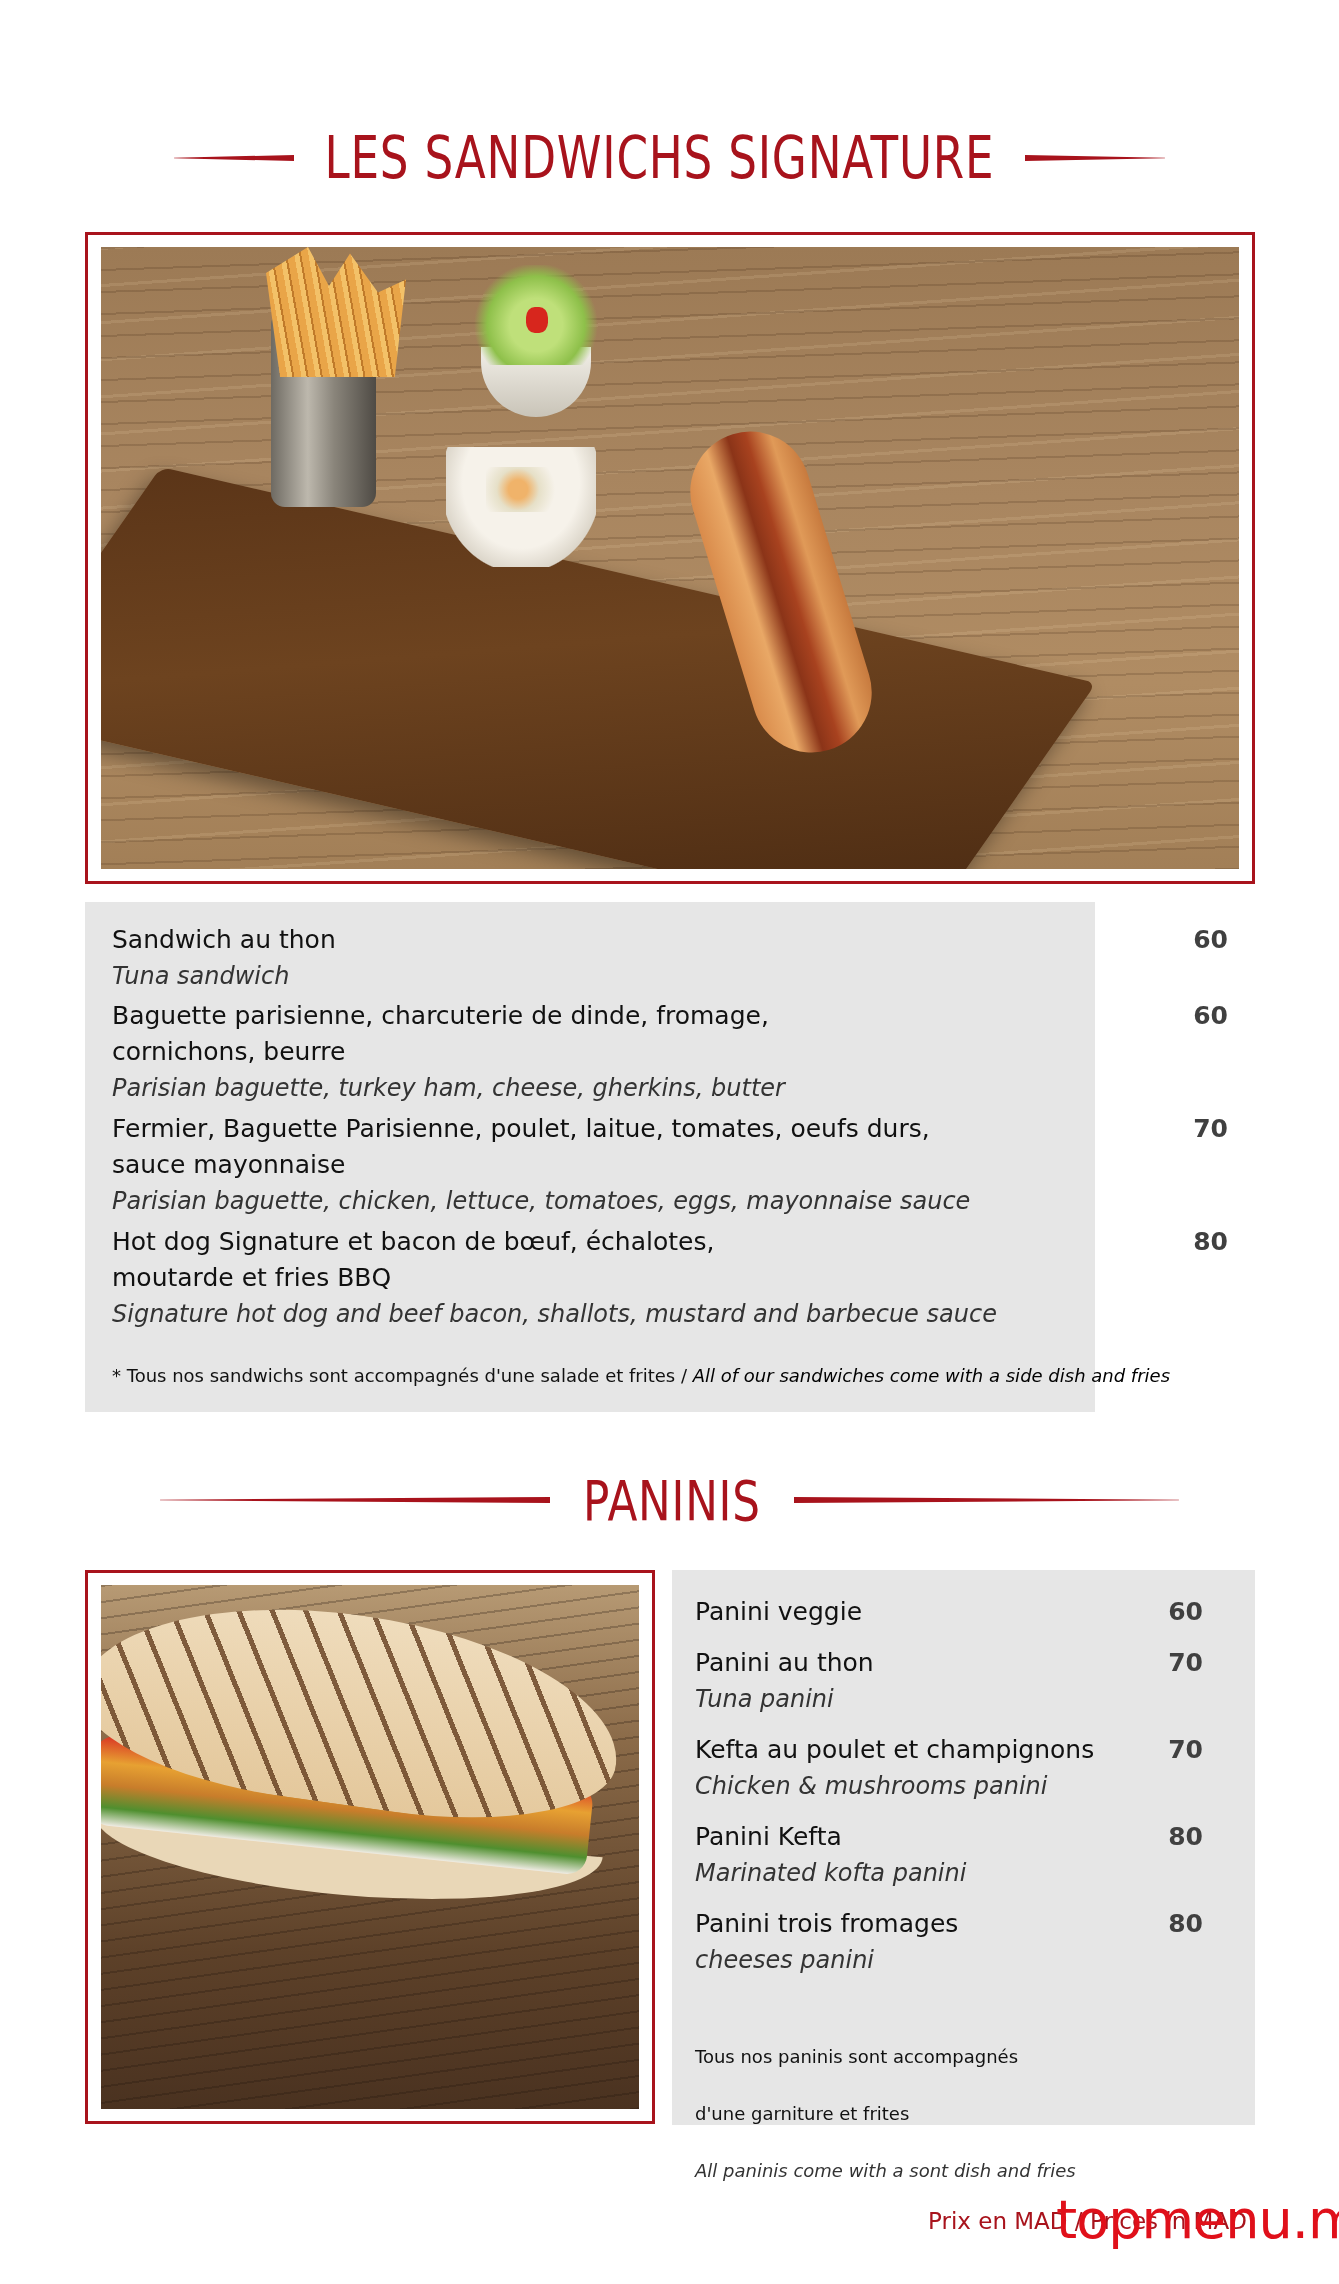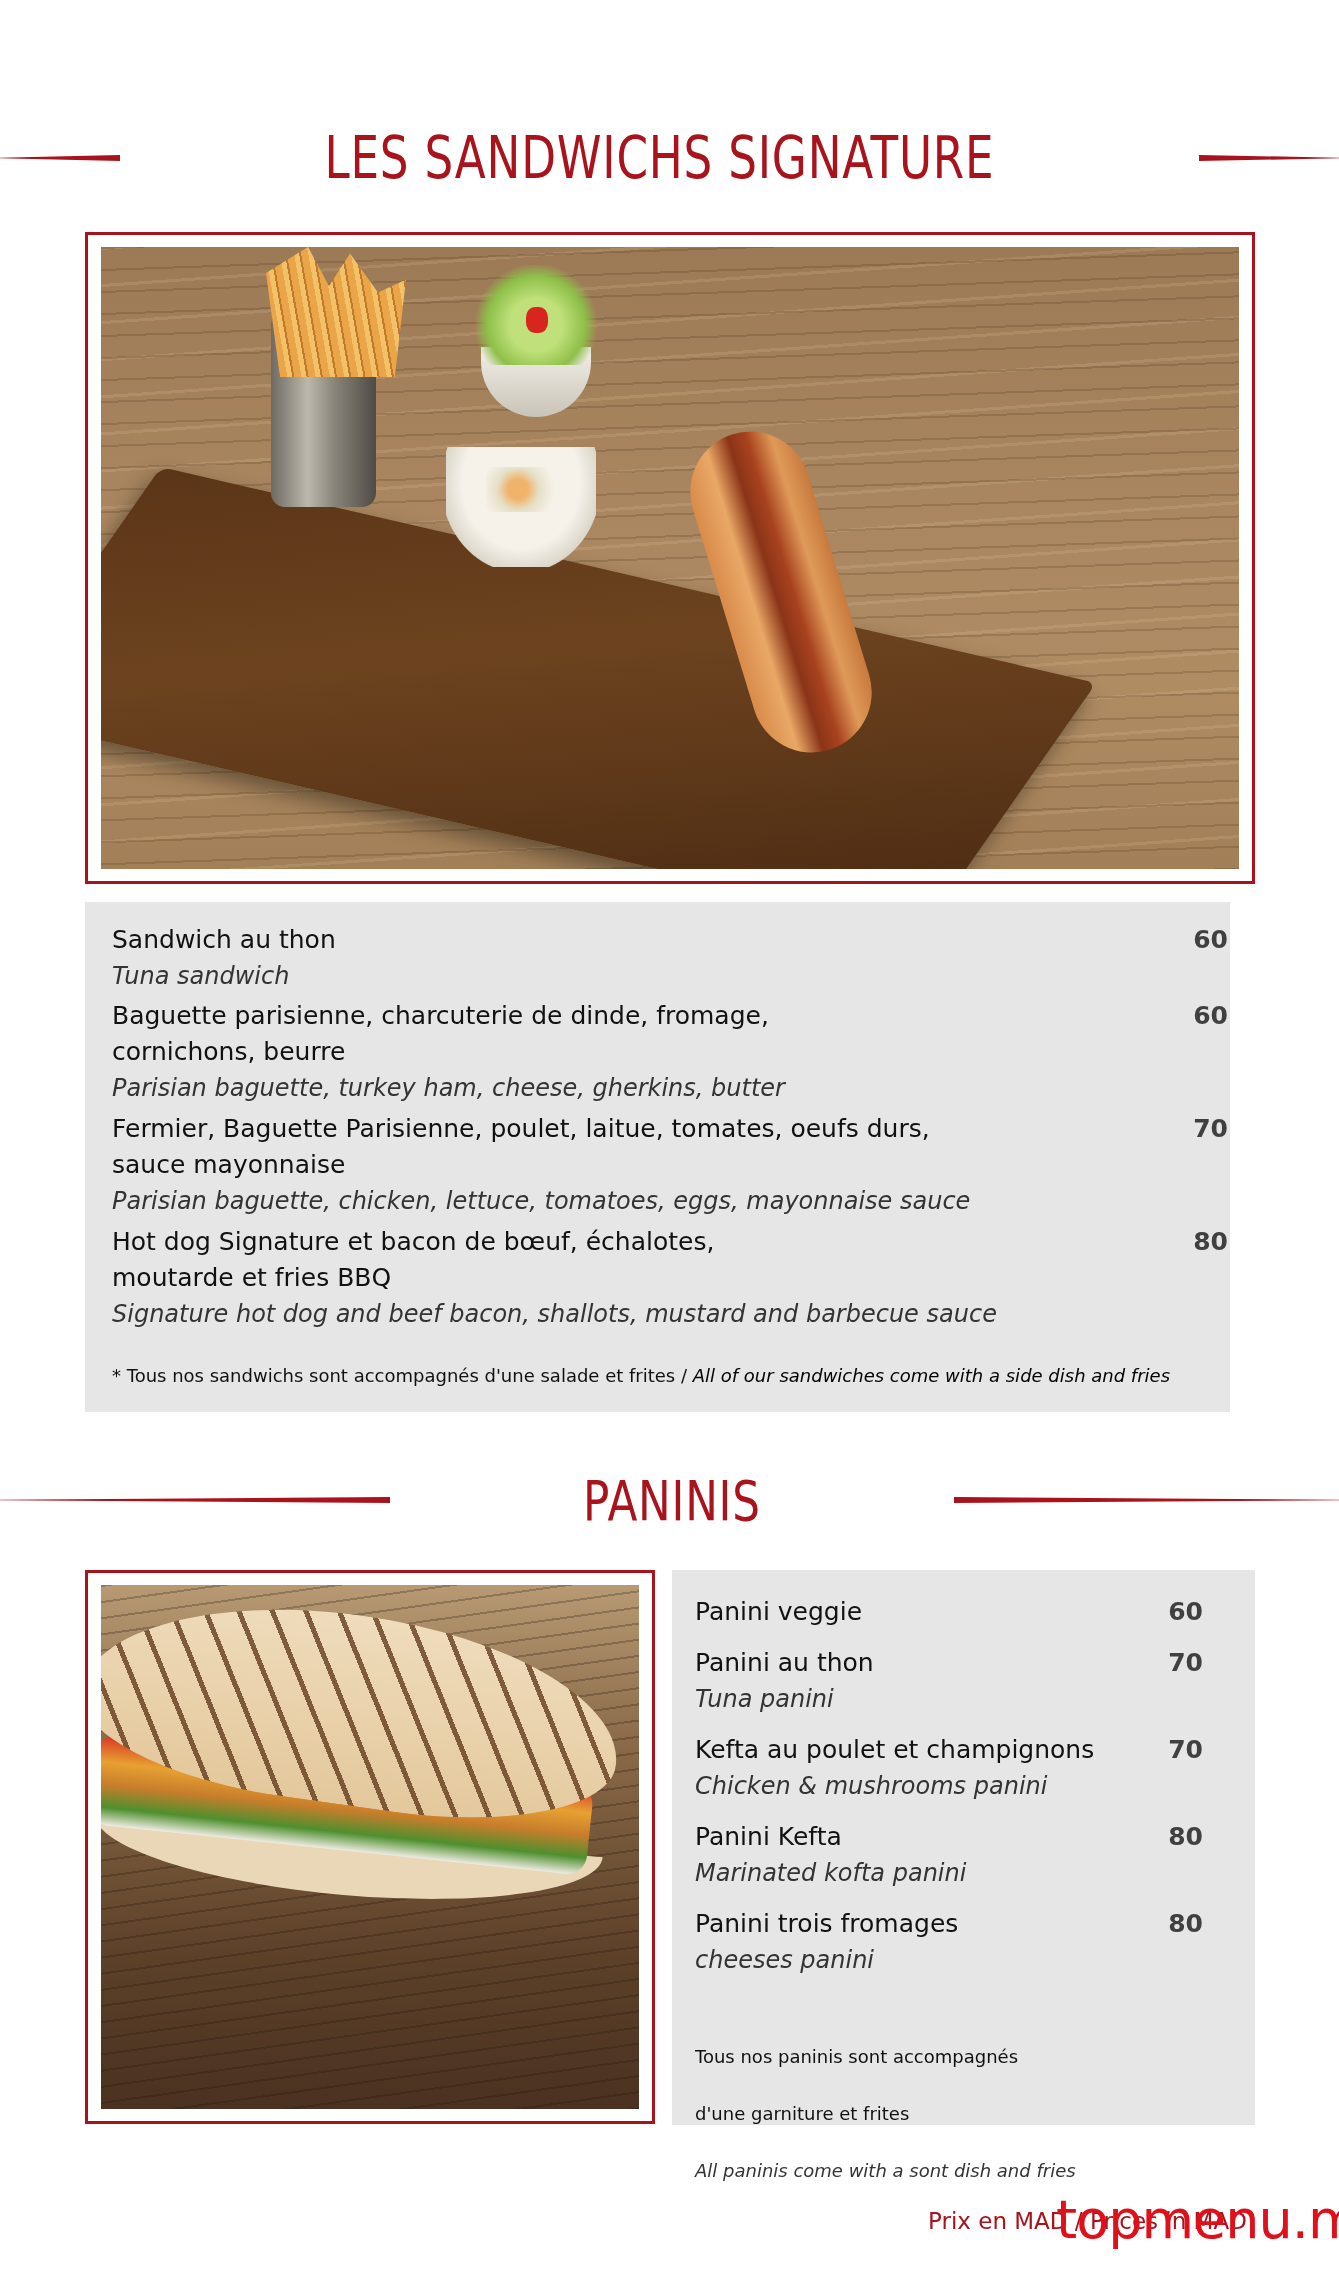--- a/index.html
+++ b/index.html
@@ -1,21 +1,21 @@
 <!DOCTYPE html>
 <html><head>
 <meta charset="utf-8">
 <style>
   * { box-sizing: border-box; margin: 0; padding: 0; }
   html, body { width: 1339px; height: 2284px; background: #ffffff; overflow: hidden; }
   body { position: relative; font-family: "DejaVu Sans", sans-serif; color: #111; }
 
   .section-title {
     position: absolute; left: 0; width: 1339px;
-    display: flex; align-items: center; justify-content: space-between;
+    display: flex; align-items: center; justify-content: center;
   }
   .section-title .rule {
     height: 6px; background: #a8131c;
   }
   .section-title .rule.left { clip-path: polygon(0 45%, 100% 0, 100% 100%, 0 55%); }
   .section-title .rule.right { clip-path: polygon(0 0, 100% 45%, 100% 55%, 0 100%); }
   .section-title .label {
     color: #a8131c; font-family: "DejaVu Sans", sans-serif; font-weight: normal;
     letter-spacing: 1px; transform: scaleX(0.78); white-space: nowrap;
   }
@@ -101,21 +101,21 @@
     position: absolute; left: -10px; top: 175px; width: 500px; height: 90px;
     background: linear-gradient(180deg, #d93324 0%, #e7a132 30%, #c87d2b 55%, #4f8f2f 80%, #f0ece4 100%);
     transform: rotate(6deg); border-radius: 20px;
   }
   .panini-bottom {
     position: absolute; left: -10px; top: 250px; width: 510px; height: 60px;
     background: #e9d7b7; border-radius: 0 0 50% 50% / 0 0 100% 100%; transform: rotate(5deg);
   }
 
   .panel { position: absolute; background: #e6e6e6; }
-  #panel1 { left: 85px; top: 902px; width: 1145px; height: 510px; }
+  #panel1 { left: 85px; top: 902px; width: 1010px; height: 510px; }
   #panel2 { left: 672px; top: 1570px; width: 583px; height: 555px; }
 
   .item { position: absolute; left: 27px; right: 27px; }
   .item .fr { font-size: 25px; line-height: 36px; color: #111; white-space: pre-line; }
   .item .en { font-size: 24px; line-height: 36px; color: #333; font-style: italic; }
   .item .price { position: absolute; right: 0; top: 0; font-size: 25px; line-height: 36px;
     color: #404040; font-weight: bold; }
 
   #panel1 .item .fr, #panel1 .item .en { transform-origin: 0 0; }
   #panel1 .item { width: 1116px; }

